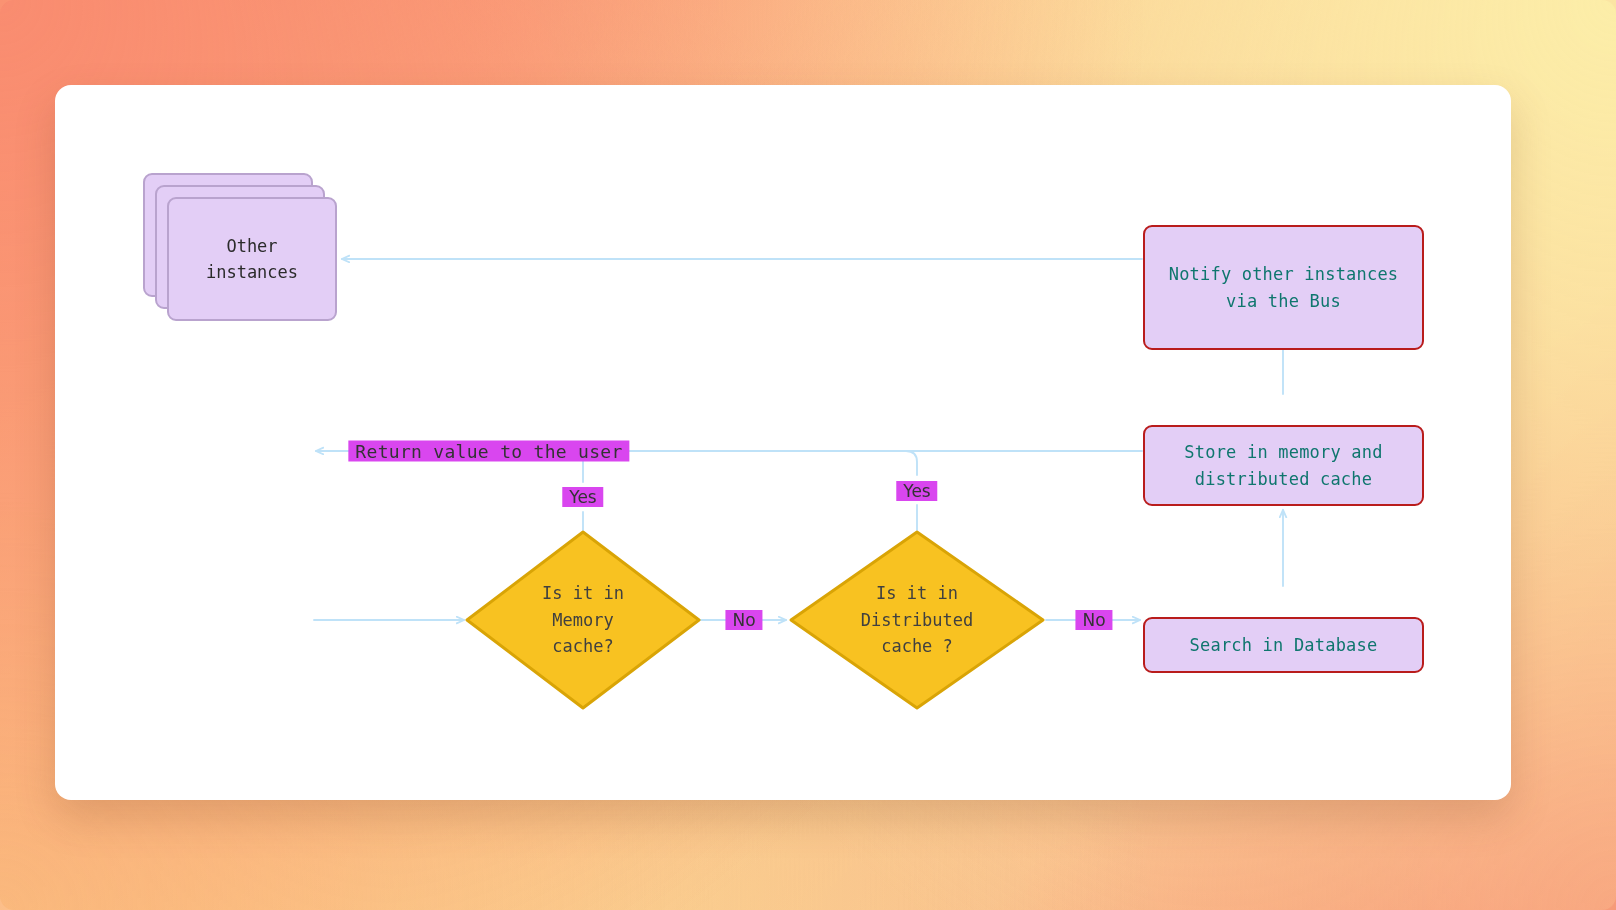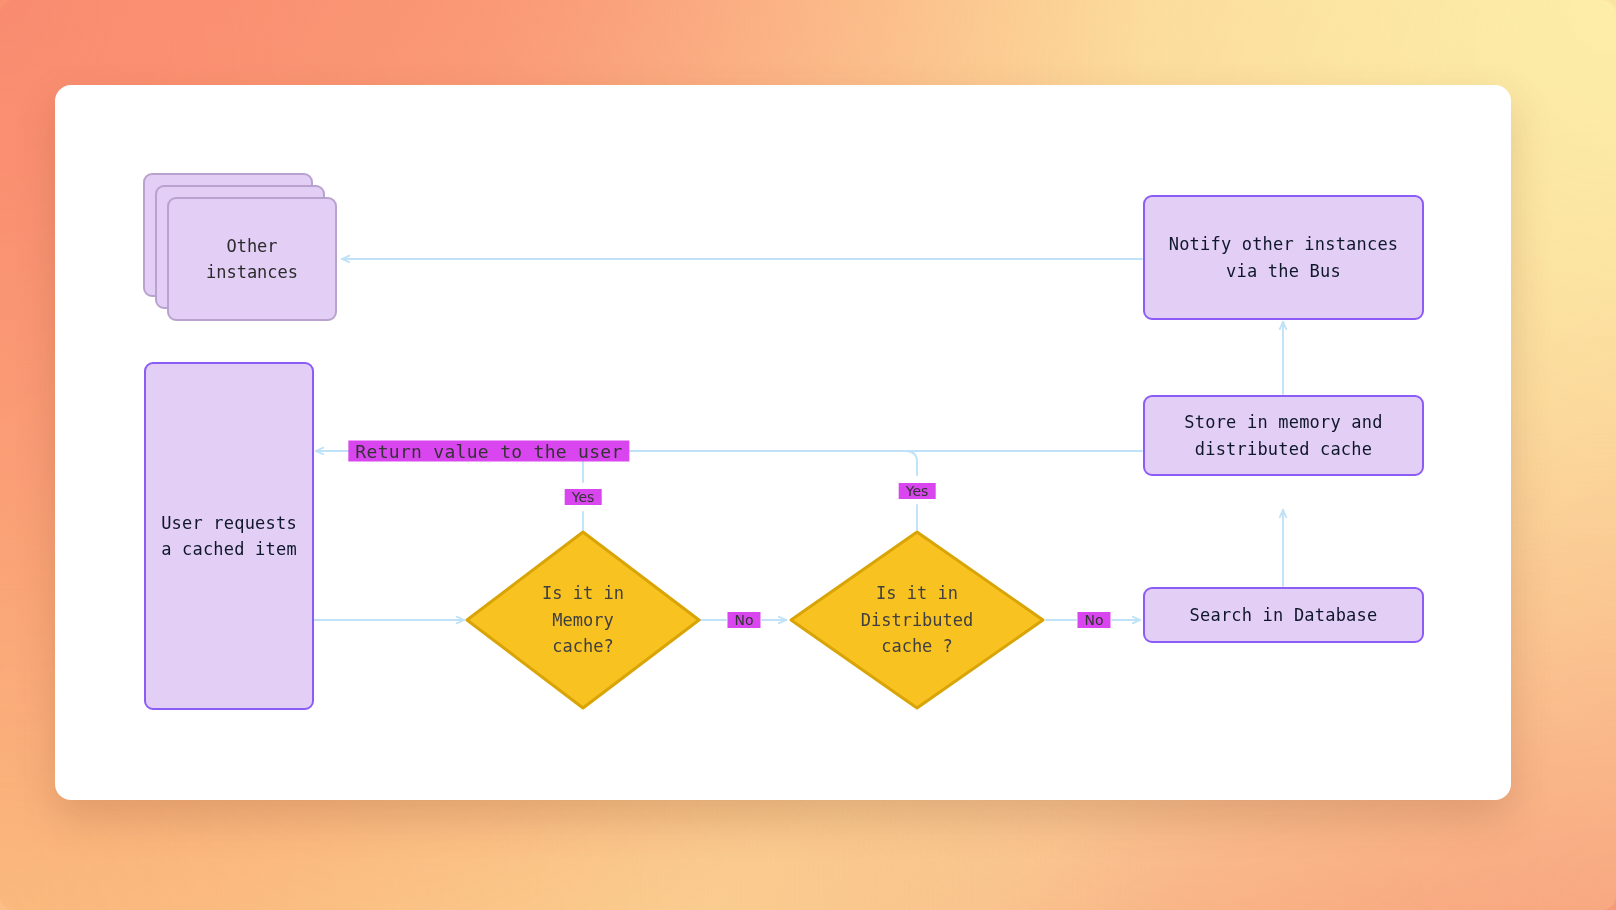--- a/index.html
+++ b/index.html
@@ -75,27 +75,28 @@
   .node {
     position: absolute;
     display: flex;
     align-items: center;
     justify-content: center;
     text-align: center;
   }
 
   .box {
     background: #E3CEF6;
-    border: 2px solid #8b5cf6;
+    border: 2px solid #b91c1c;
     border-radius: 9px;
-    color: #0f172a;
+    color: #0f766e;
     font-size: 17px;
     line-height: 1.55;
     letter-spacing: 0.2px;
     white-space: pre-line;
+    margin-top: 30px;
   }
 
   
   .stack {
     position: absolute;
   }
   .stack .card {
     position: absolute;
     background: #E3CEF6;
     border: 2px solid #B9A3CE;
@@ -146,21 +147,21 @@
     white-space: nowrap;
     transform: translate(-50%, -50%);
   }
   .edge-label.mono {
     font-family: "DejaVu Sans Mono", "Liberation Mono", monospace;
     font-size: 18px;
     letter-spacing: 0.3px;
   }
   .edge-label.sans {
     font-family: "DejaVu Sans", "Liberation Sans", sans-serif;
-    font-size: 14px;
+    font-size: 17px;
   }
 </style>
 </head>
 <body>
 
 <div class="canvas">
   <div class="bg-layer"></div>
 
   <div class="panel"></div>
 
@@ -200,24 +201,20 @@
       </g>
     </svg>
 
     <div class="stack" style="left:143px; top:173px; width:194px; height:148px;">
       <div class="card card-1" style="width:170px; height:124px;"></div>
       <div class="card card-2" style="width:170px; height:124px;"></div>
       <div class="card card-3" style="width:170px; height:124px;">Other
 instances</div>
     </div>
 
-    <div class="node box" style="left:144px; top:362px; width:170px; height:348px; align-items:flex-start;">
-      <span style="margin-top:146px; display:block;">User requests
-a cached item</span>
-    </div>
 
     <div class="diamond-wrap" style="left:464px; top:529px; width:238px; height:182px;">
       <svg class="diamond-shape" viewBox="0 0 238 182" xmlns="http://www.w3.org/2000/svg" preserveAspectRatio="none">
         <polygon points="119,3 235,91 119,179 3,91" fill="#F8C221" stroke="#D9A406" stroke-width="3" stroke-linejoin="round"></polygon>
       </svg>
       <div class="diamond-label">Is it in
 Memory
 cache?</div>
     </div>
 

